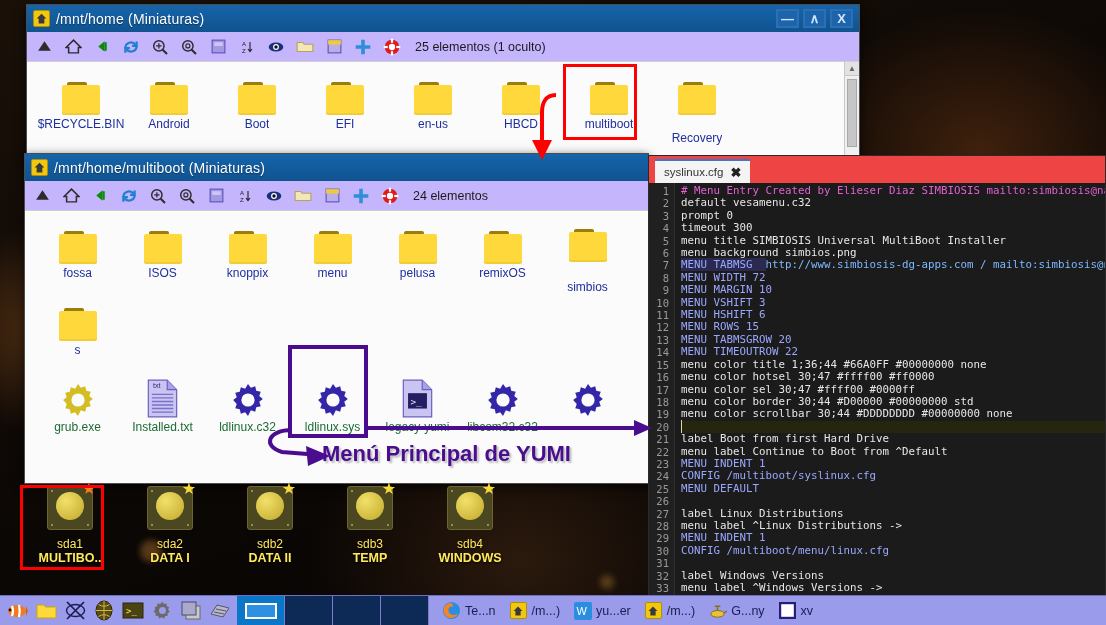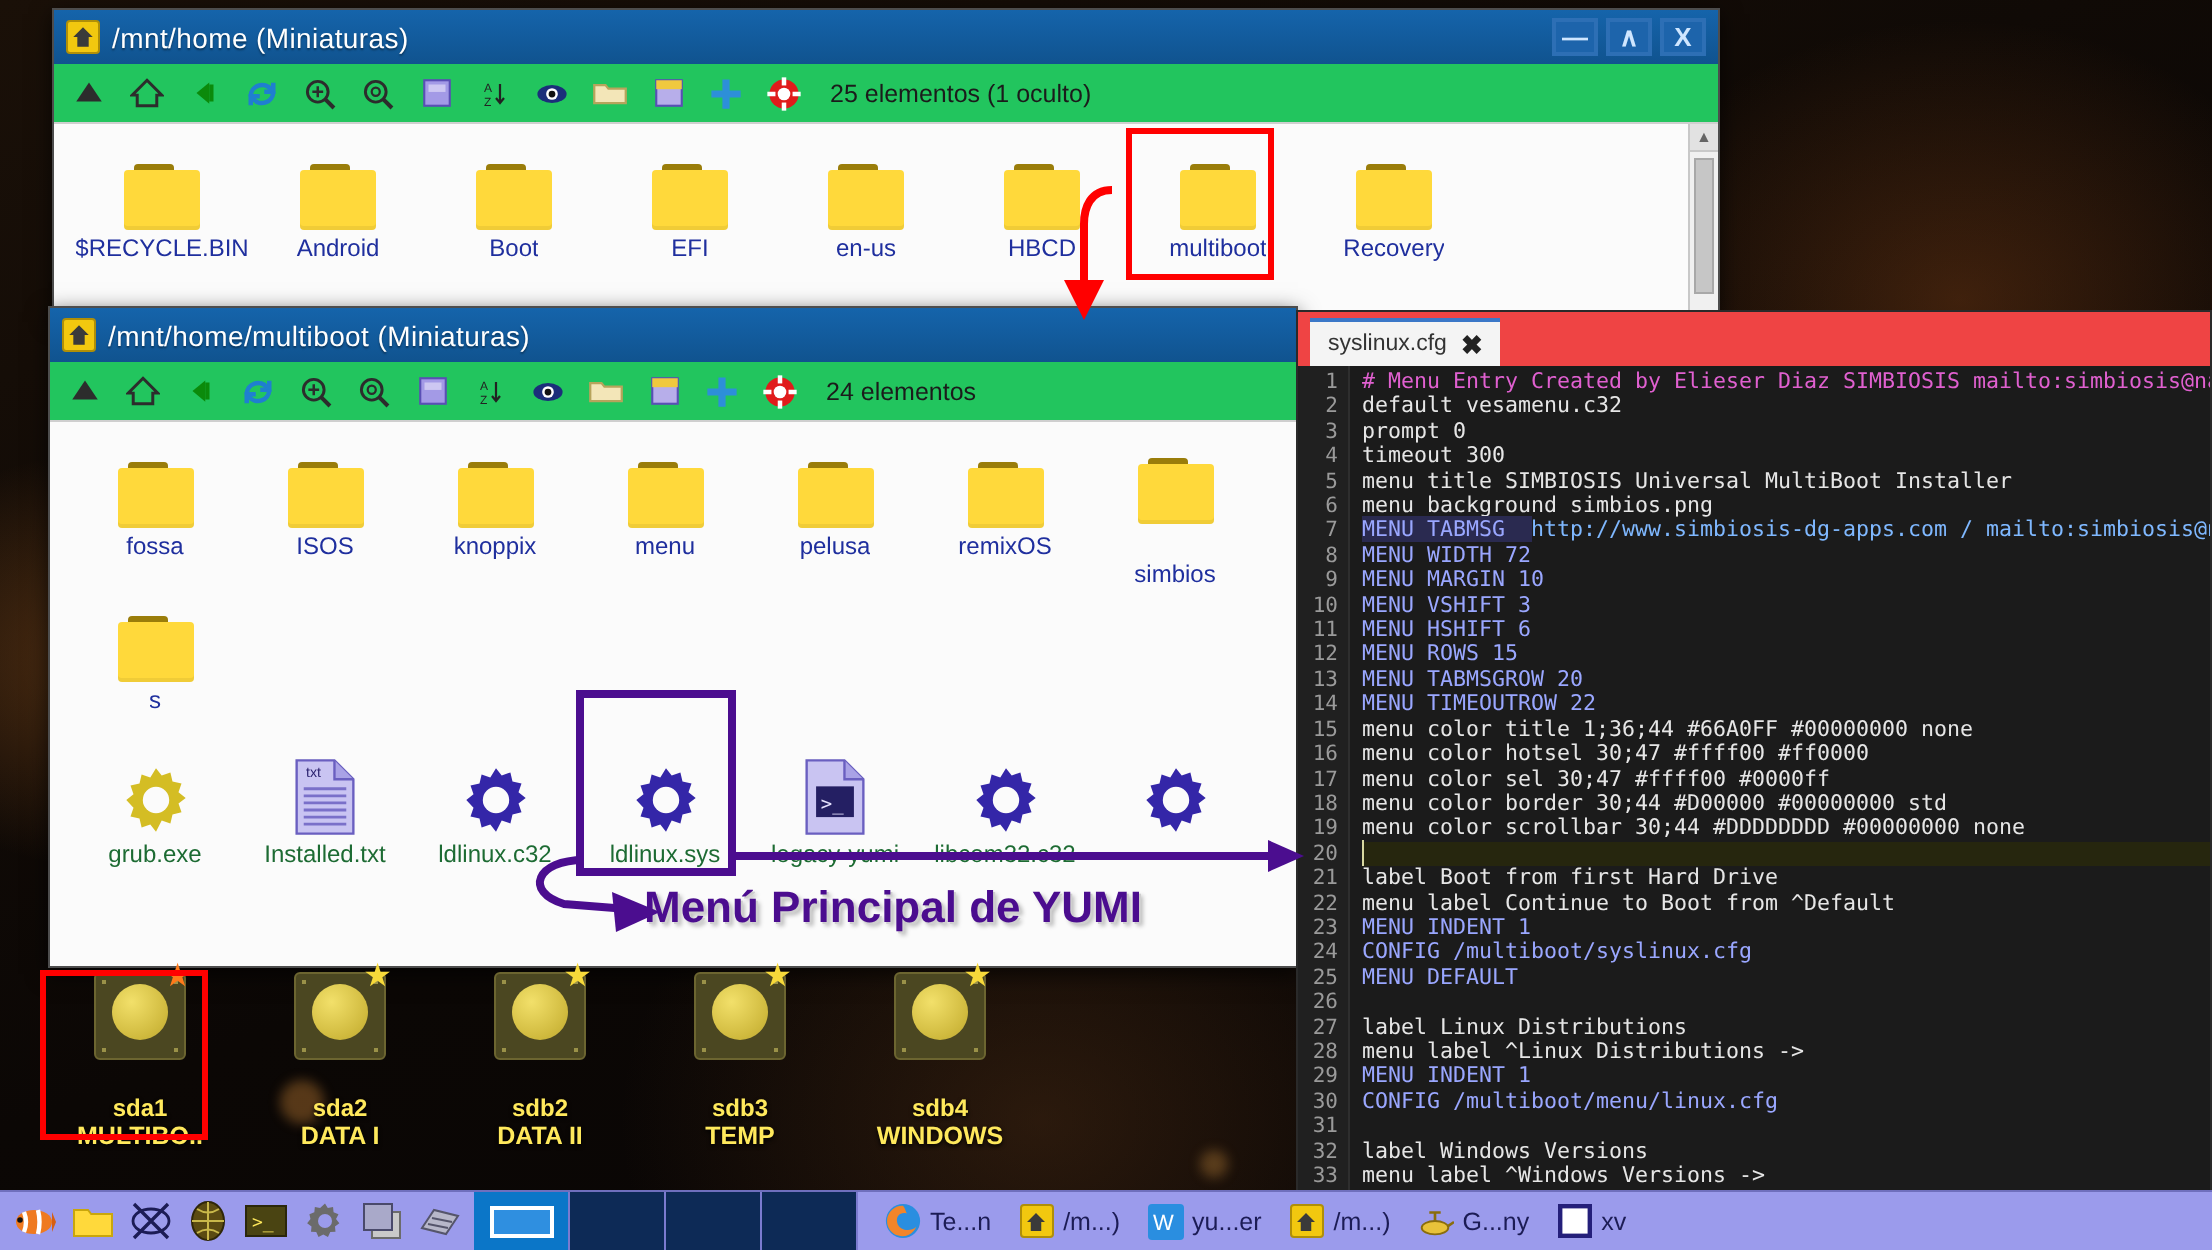--- a/index.html
+++ b/index.html
@@ -60,21 +60,21 @@
     width: 23px; height: 19px;
     border: 2px solid #2d6fb5;
     background: #1d64ab;
     display:flex; align-items:center; justify-content:center;
     color:#cfe6ff; font-size:13px; line-height:1; font-weight:bold;
   }
   .win-btn.close { border-color:#2d6fb5; }
 
   .toolbar {
     height: 30px;
-    background: #22c55e;
+    background: #c4b5fd;
     border-bottom: 1px solid #cfcfcf;
     display:flex; align-items:center; gap:9px;
     padding: 0 7px;
   }
   .tb-ico { width:20px; height:20px; flex:0 0 20px; display:flex; align-items:center; justify-content:center; cursor:pointer; }
   .tb-count { font-size:12.5px; color:#1b1b1b; margin-left:4px; white-space:nowrap; }
 
   .filearea {
     position: relative;
     background: #fbfbfb;
@@ -165,21 +165,21 @@
     width:46px; height:44px; background:#4b4721; border:1px solid #6c6530;
     border-radius:3px; position:relative;
   }
   .diskglyph .platter {
     position:absolute; left:8px; top:5px; width:28px; height:28px; border-radius:50%;
     background: radial-gradient(circle at 35% 32%, #f2e06a, #cfb93d 70%, #b9a534);
   }
   .diskglyph .star { position:absolute; right:-4px; top:-6px; font-size:16px; line-height:1; color:#f7d93a; }
   .diskglyph .star.orange { color:#ff7a1a; }
   .diskglyph i { position:absolute; width:2px; height:2px; background:#9a9148; }
-  .disklbl1 { font-size:12px; font-weight:bold; color:#ffe95c; margin-top:17px; text-shadow:0 1px 2px #000; }
+  .disklbl1 { font-size:12px; font-weight:normal; color:#ffe95c; margin-top:7px; text-shadow:0 1px 2px #000; }
   .disklbl2 { font-size:12.5px; font-weight:bold; color:#ffe95c; text-shadow:0 1px 2px #000; }
 
   
   .annot {
     position:absolute;
     font-size:22px; font-weight:bold; color:#4b0d8f;
     text-shadow: 1px 1px 0 #cfcfcf, 2px 2px 2px rgba(0,0,0,.25);
     white-space:nowrap;
   }
   svg.overlay { position:absolute; left:0; top:0; width:1106px; height:625px; pointer-events:none; }
@@ -370,21 +370,21 @@
           </div>
           <div class="fileitem" style="width: 88px;">
             <span class="ic">
               <span class="folder">
                 <span class="tab"></span>
                 <span class="body"></span>
               </span>
             </span>
             <span class="lbl blue">multiboot</span>
           </div>
-          <div class="fileitem" style="width: 88px;">
+          <div class="fileitem" style="width: 88px; justify-content: space-between;">
             <span class="ic">
               <span class="folder">
                 <span class="tab"></span>
                 <span class="body"></span>
               </span>
             </span>
             <span class="lbl blue">Recovery</span>
           </div>
         </div>
       <div class="vscroll">

